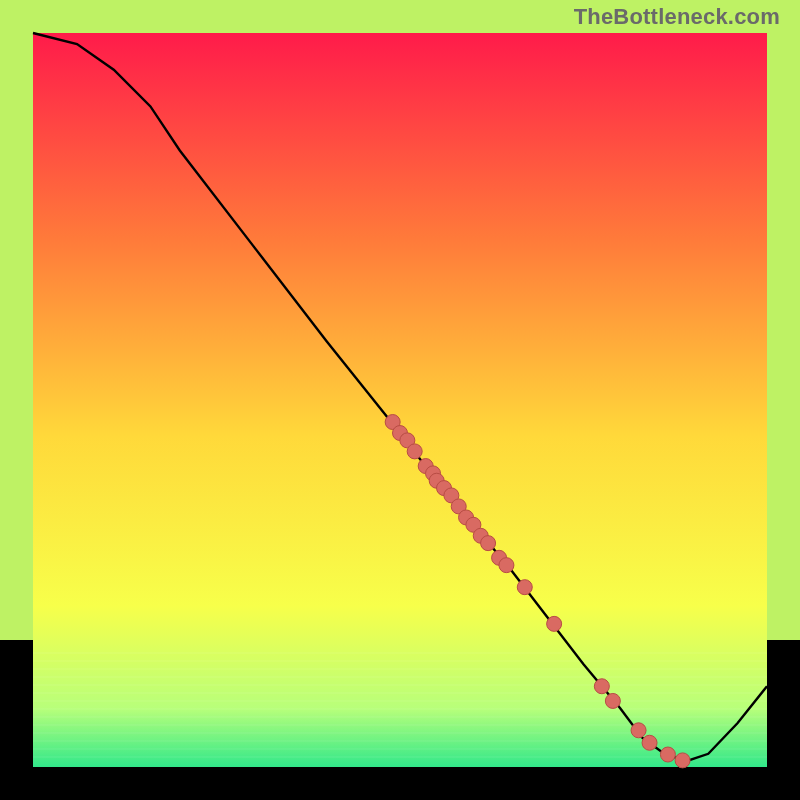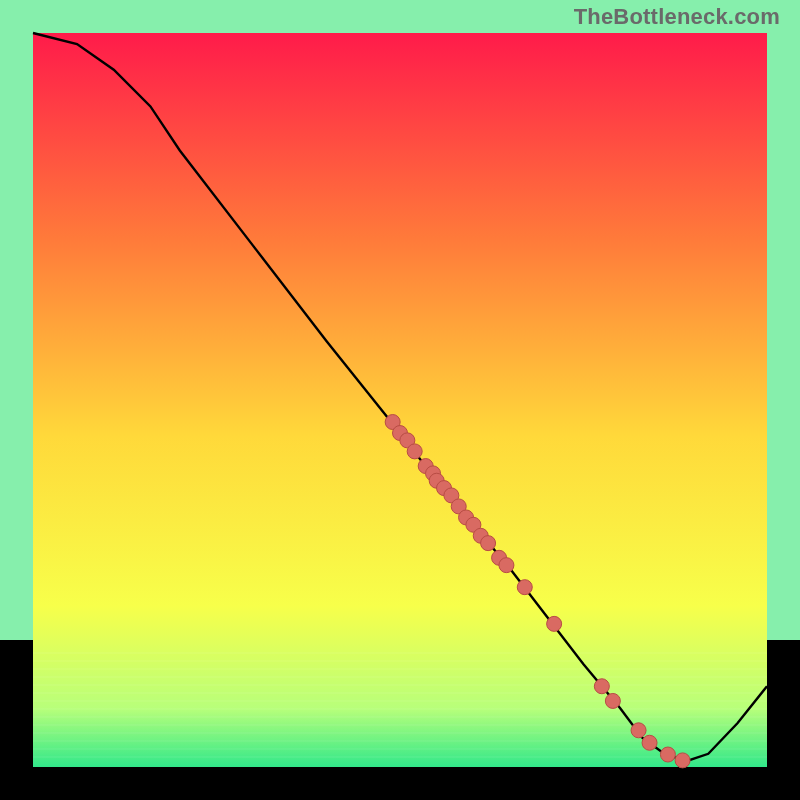--- a/index.html
+++ b/index.html
@@ -8,21 +8,21 @@
     width: 800px;
     height: 800px;
     background: #000;
     overflow: hidden;
     font-family: Arial, Helvetica, sans-serif;
   }
   .stage {
     position: relative;
     width: 800px;
     height: 640px;
-    background: #86efac;
+    background: #bef264;
   }
   .watermark {
     position: absolute;
     top: 4px;
     right: 20px;
     color: #6a6a6a;
     font-size: 22px;
     font-weight: 600;
     letter-spacing: 0.2px;
     z-index: 30;

